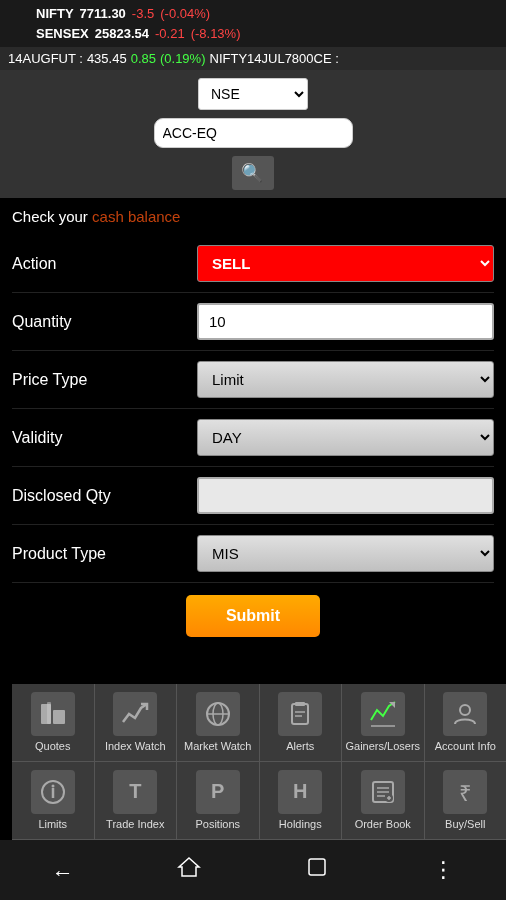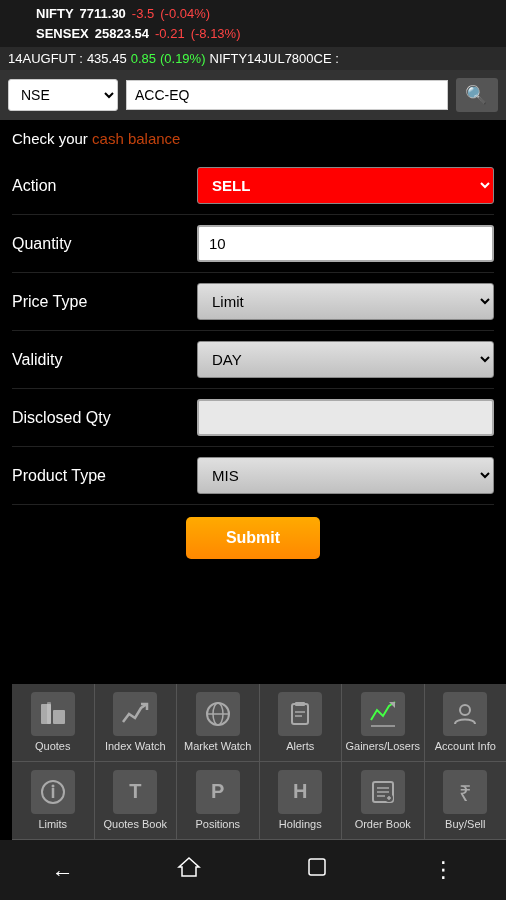--- a/index.html
+++ b/index.html
@@ -44,39 +44,40 @@
     }
     .symbol-price { color: #fff; }
 
     
     .selectors-row {
       background: #333;
       padding: 8px;
       display: flex;
       align-items: center;
       gap: 8px;
+      flex-direction: column;
     }
     .selectors-row select {
       background: #fff;
       color: #000;
       border: 1px solid #ccc;
       padding: 6px 8px;
       font-size: 14px;
       border-radius: 3px;
       appearance: auto;
     }
     .exchange-select { width: 110px; }
     .symbol-input {
       flex: 1;
       background: #fff;
       color: #000;
       border: 1px solid #ccc;
       padding: 6px 8px;
       font-size: 14px;
-      border-radius: 0;
+      border-radius: 9px;
     }
     .search-btn {
       background: #555;
       border: none;
       padding: 6px 10px;
       border-radius: 3px;
       cursor: pointer;
       color: #fff;
       font-size: 18px;
     }
@@ -394,21 +395,21 @@
         <svg width="28" height="28" viewBox="0 0 28 28" fill="none">
           <circle cx="14" cy="14" r="11" stroke="#aaa" stroke-width="2" fill="none"></circle>
           <line x1="14" y1="10" x2="14" y2="20" stroke="#aaa" stroke-width="2.5"></line>
           <circle cx="14" cy="8" r="1.5" fill="#aaa"></circle>
         </svg>
       </div>
       <span class="nav-label">Limits</span>
     </div>
     <div class="nav-item">
       <div class="nav-icon" style="font-size:20px;font-weight:bold;color:#aaa;">T</div>
-      <span class="nav-label">Quotes Book</span>
+      <span class="nav-label">Trade Index</span>
     </div>
     <div class="nav-item">
       <div class="nav-icon" style="font-size:20px;font-weight:bold;color:#aaa;">P</div>
       <span class="nav-label">Positions</span>
     </div>
     <div class="nav-item">
       <div class="nav-icon" style="font-size:20px;font-weight:bold;color:#aaa;">H</div>
       <span class="nav-label">Holdings</span>
     </div>
     <div class="nav-item">

